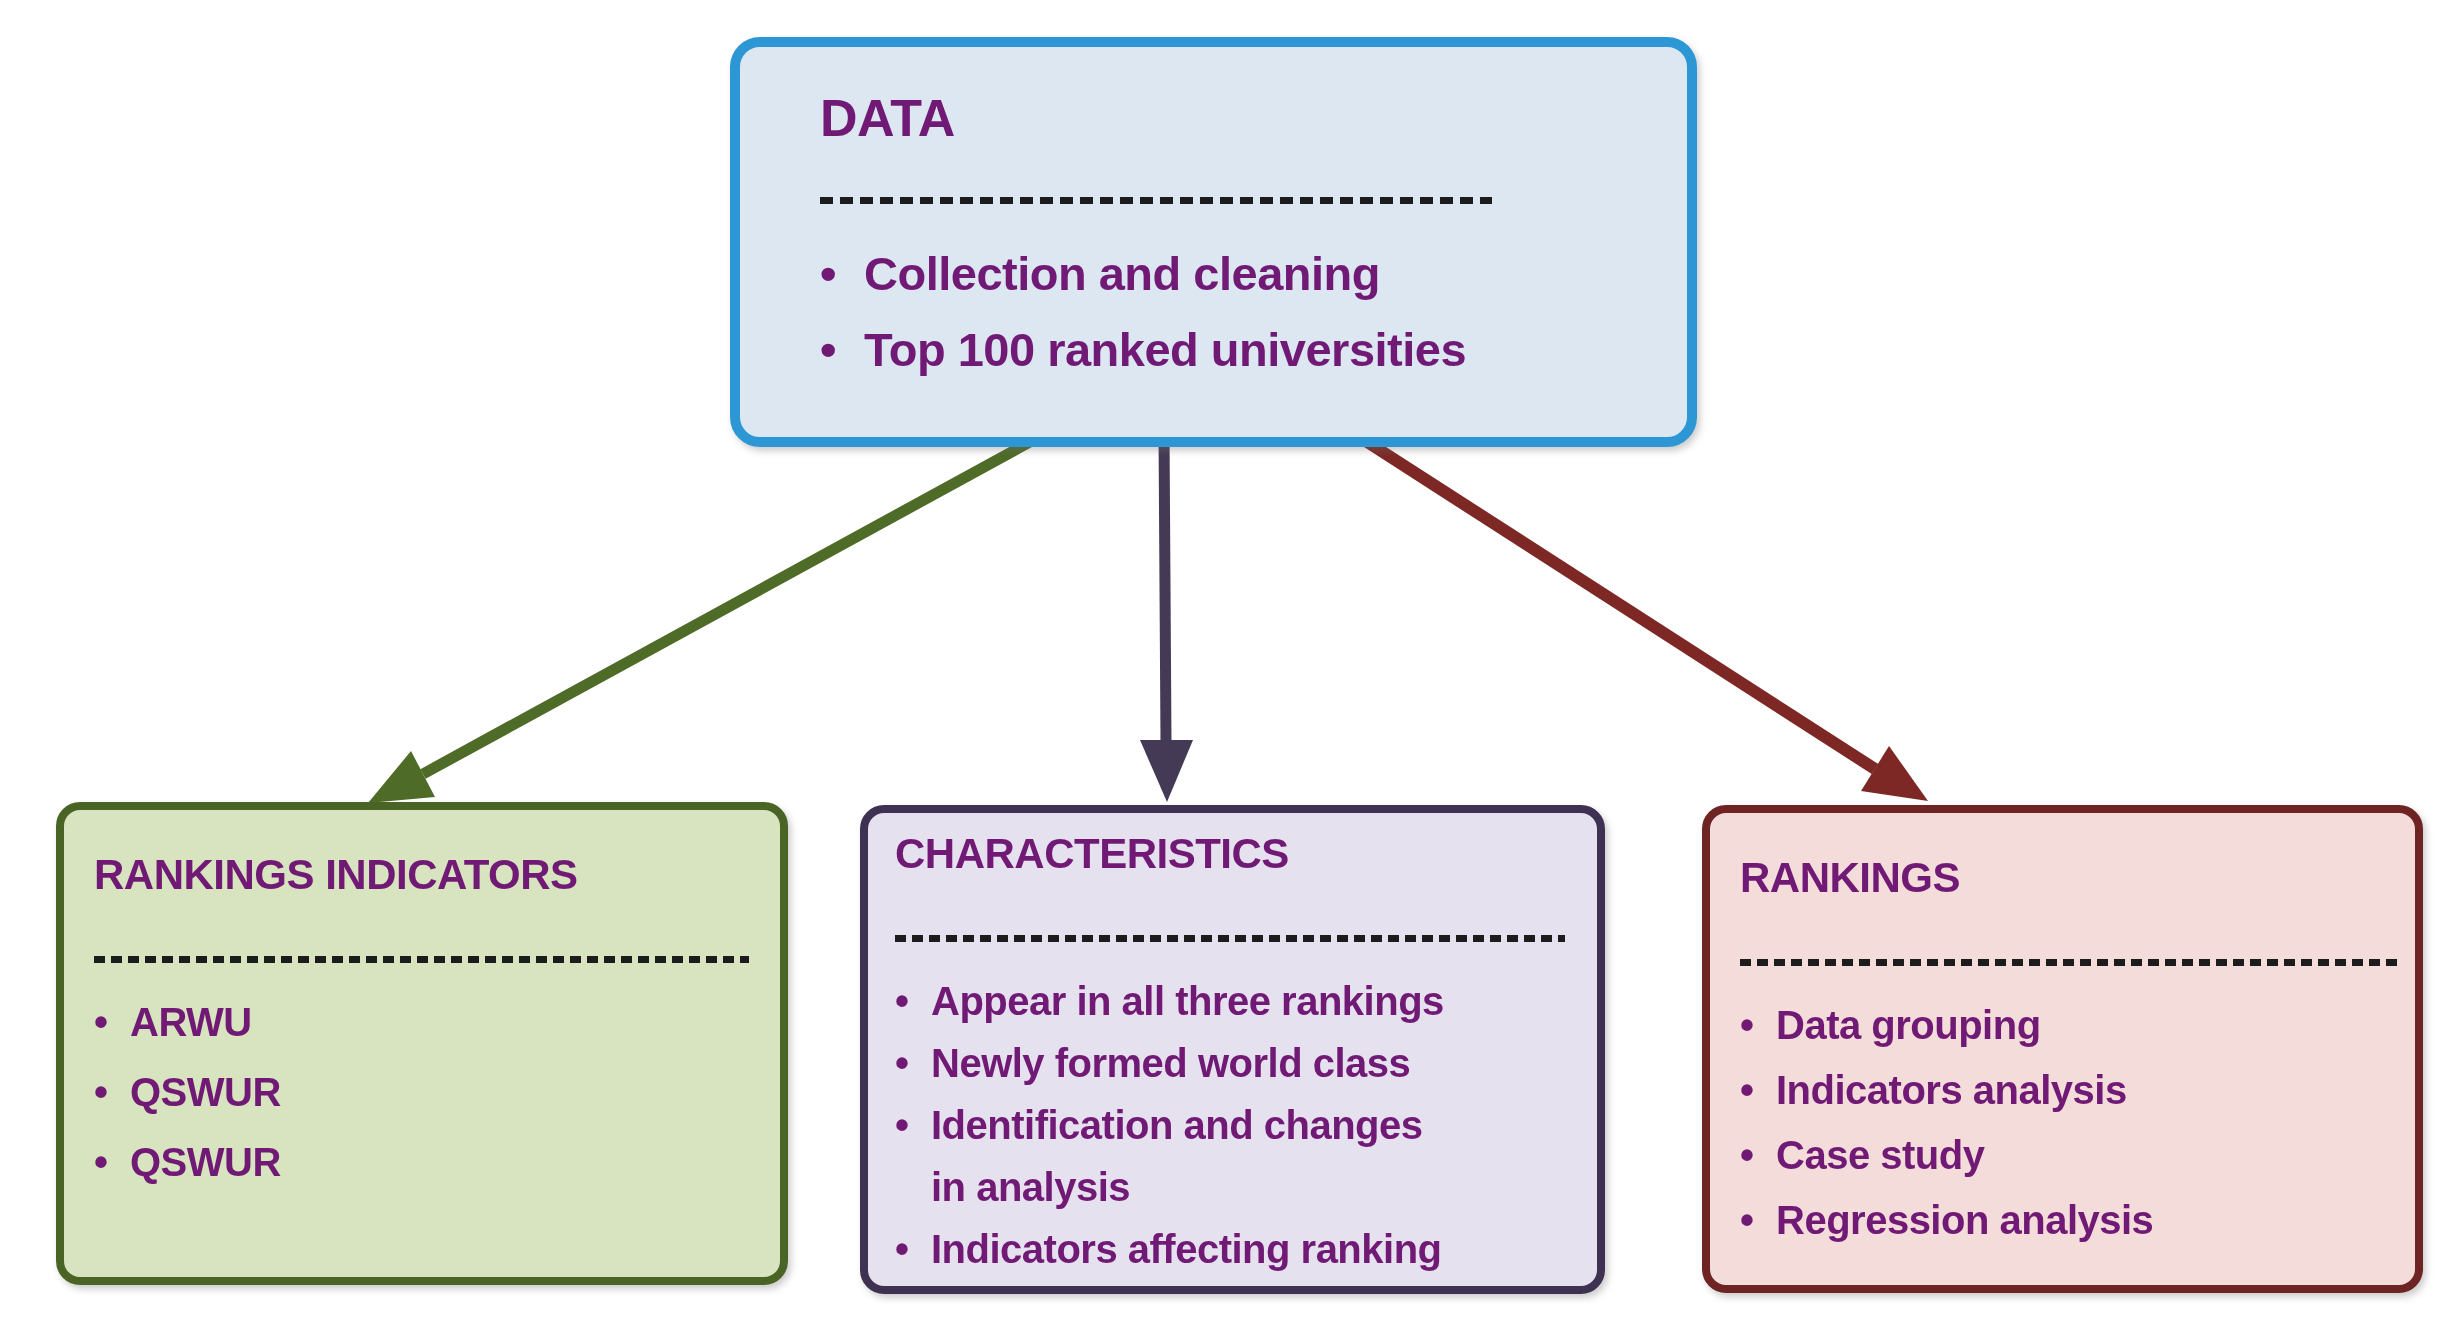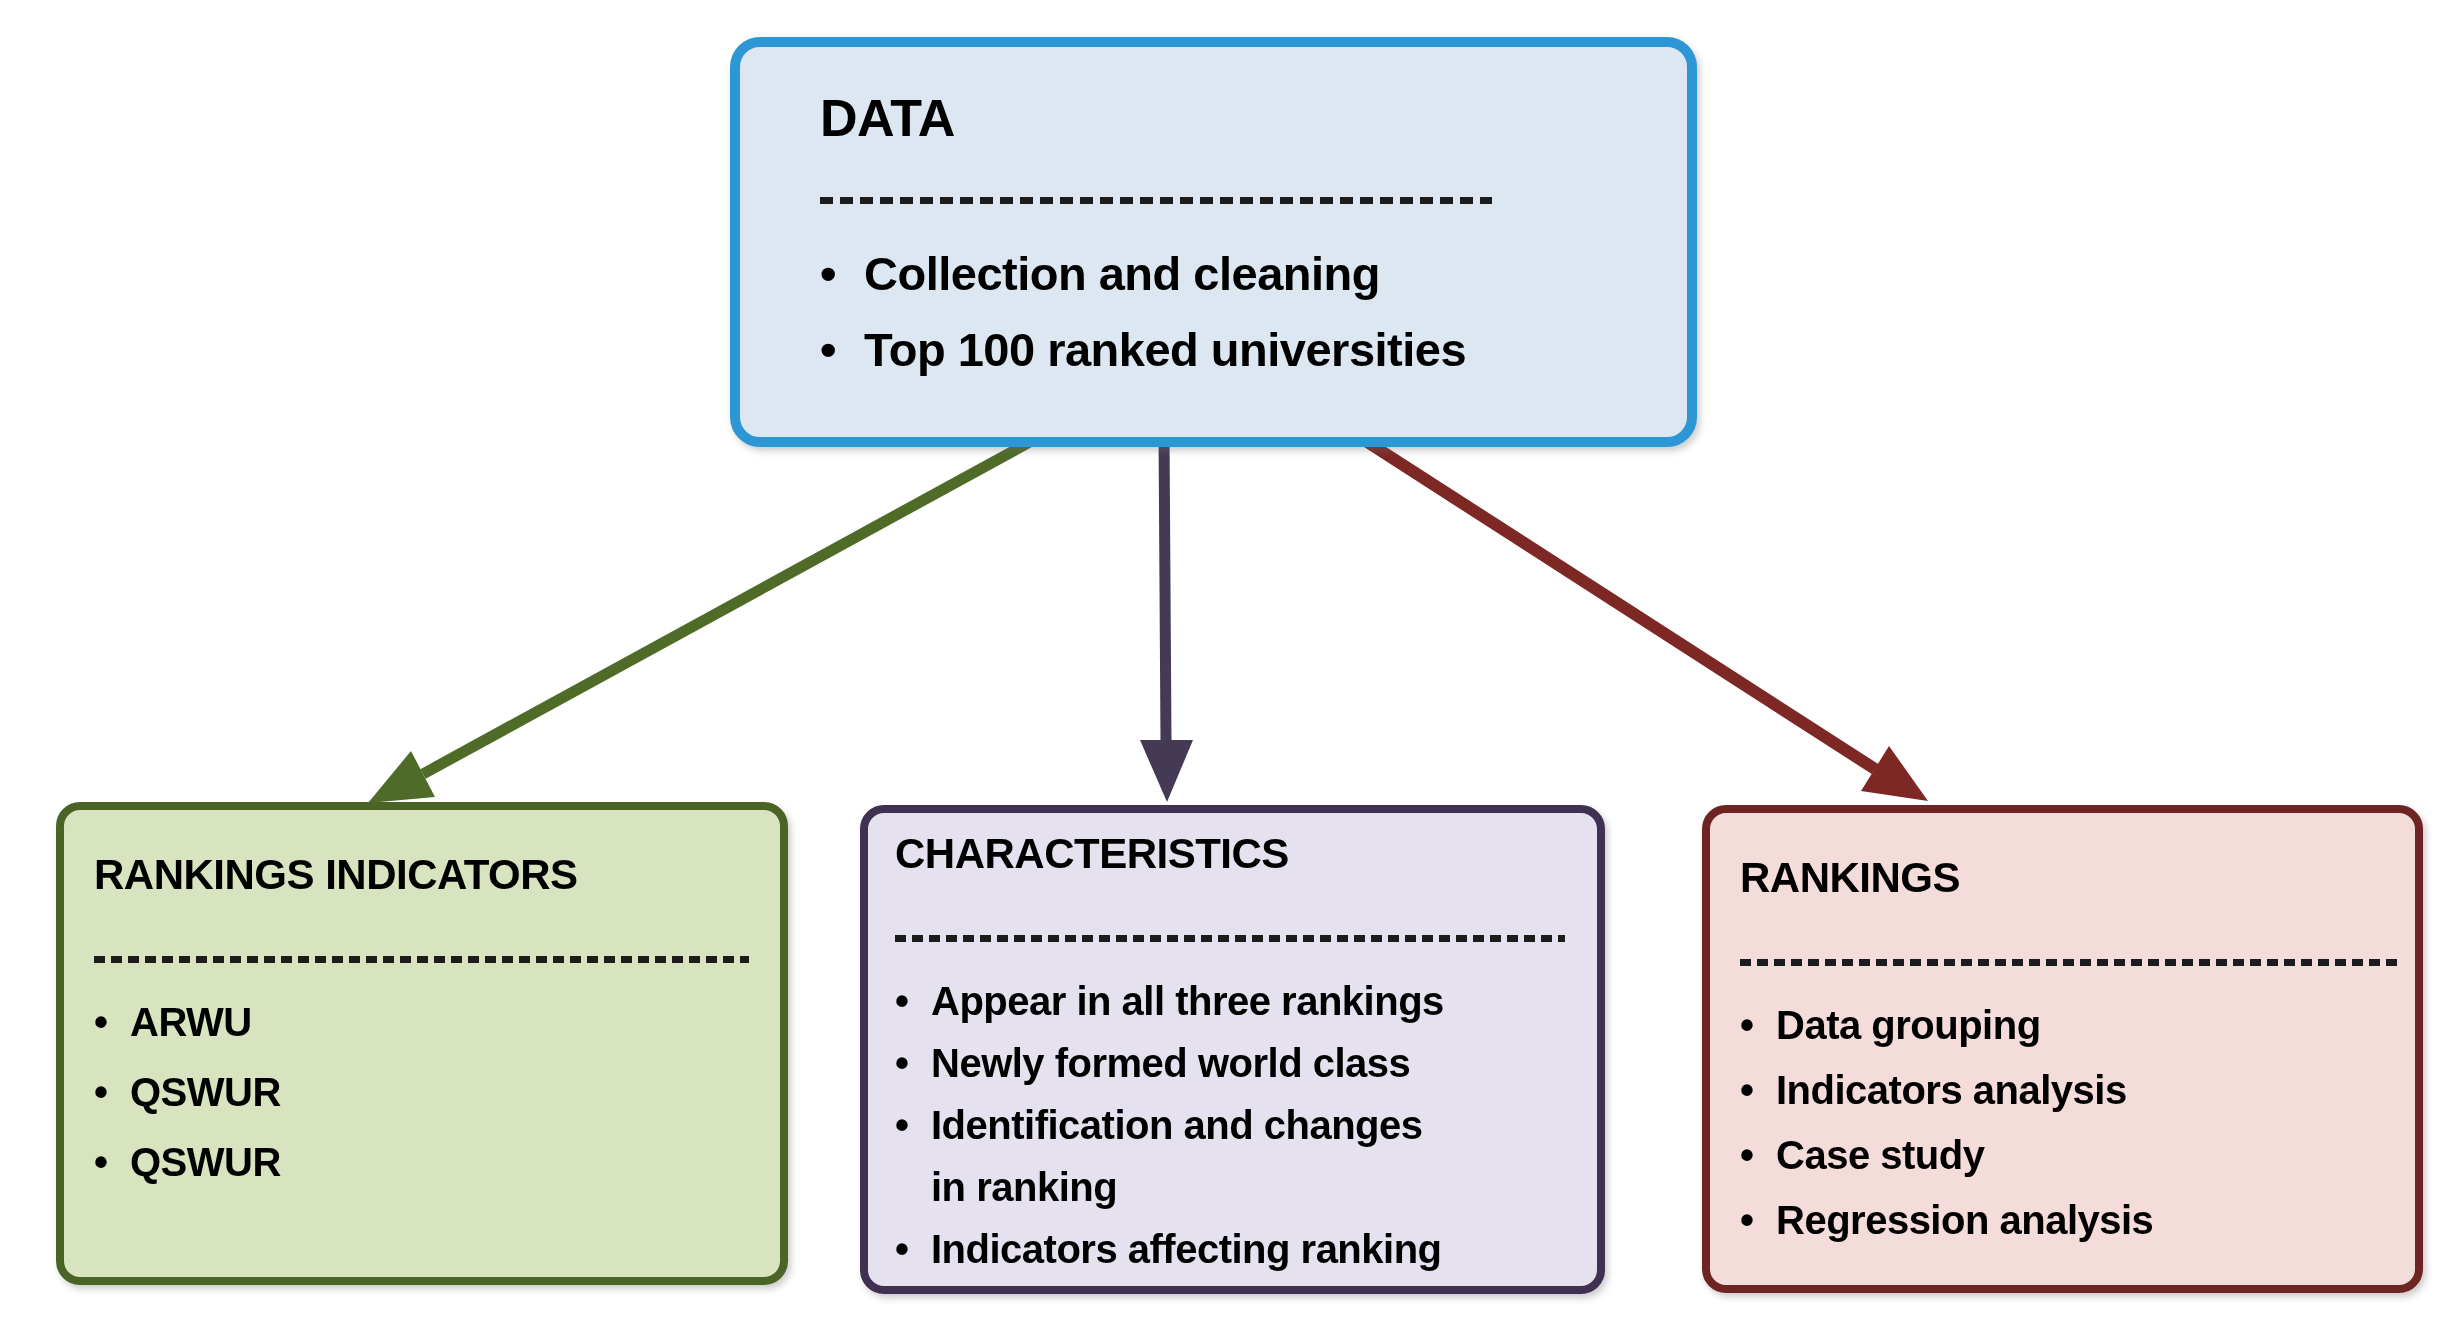--- a/index.html
+++ b/index.html
@@ -102,21 +102,21 @@
   }
   .box.data .bullet {
     flex: 0 0 44px;
   }
   li.item.cont .bullet { visibility: hidden; }
   li.item .txt { white-space: nowrap; }
 </style>
 </head>
 <body>
 
-<div class="canvas" style="color: #000000;">
+<div class="canvas" style="color: #701a75;">
 
   <svg class="arrows" viewBox="0 0 2459 1328">
     <line x1="1048" y1="432" x2="423" y2="774" stroke-width="11" stroke="#4e6b28"></line>
     <polygon points="368,803 411,751 435,797" fill="#4e6b28"></polygon>
 
     <line x1="1164" y1="432" x2="1166" y2="741" stroke-width="11" stroke="#453a55"></line>
     <polygon points="1167,802 1140,740 1193,740" fill="#453a55"></polygon>
 
     <line x1="1358" y1="436" x2="1875" y2="769" stroke-width="12" stroke="#7d2824"></line>
     <polygon points="1928,801 1861,791 1889,746" fill="#7d2824"></polygon>
@@ -167,21 +167,21 @@
       <li class="item">
         <span class="bullet">•</span>
         <span class="txt">Newly formed world class</span>
       </li>
       <li class="item">
         <span class="bullet">•</span>
         <span class="txt">Identification and changes</span>
       </li>
       <li class="item cont">
         <span class="bullet">•</span>
-        <span class="txt">in ranking</span>
+        <span class="txt">in analysis</span>
       </li>
       <li class="item">
         <span class="bullet">•</span>
         <span class="txt">Indicators affecting ranking</span>
       </li>
     </ul>
   </div>
 
   <div class="box analysis" style="background-color: rgb(243, 220, 218); border-color: rgb(110, 36, 34);">
     <div class="title">RANKINGS</div>

